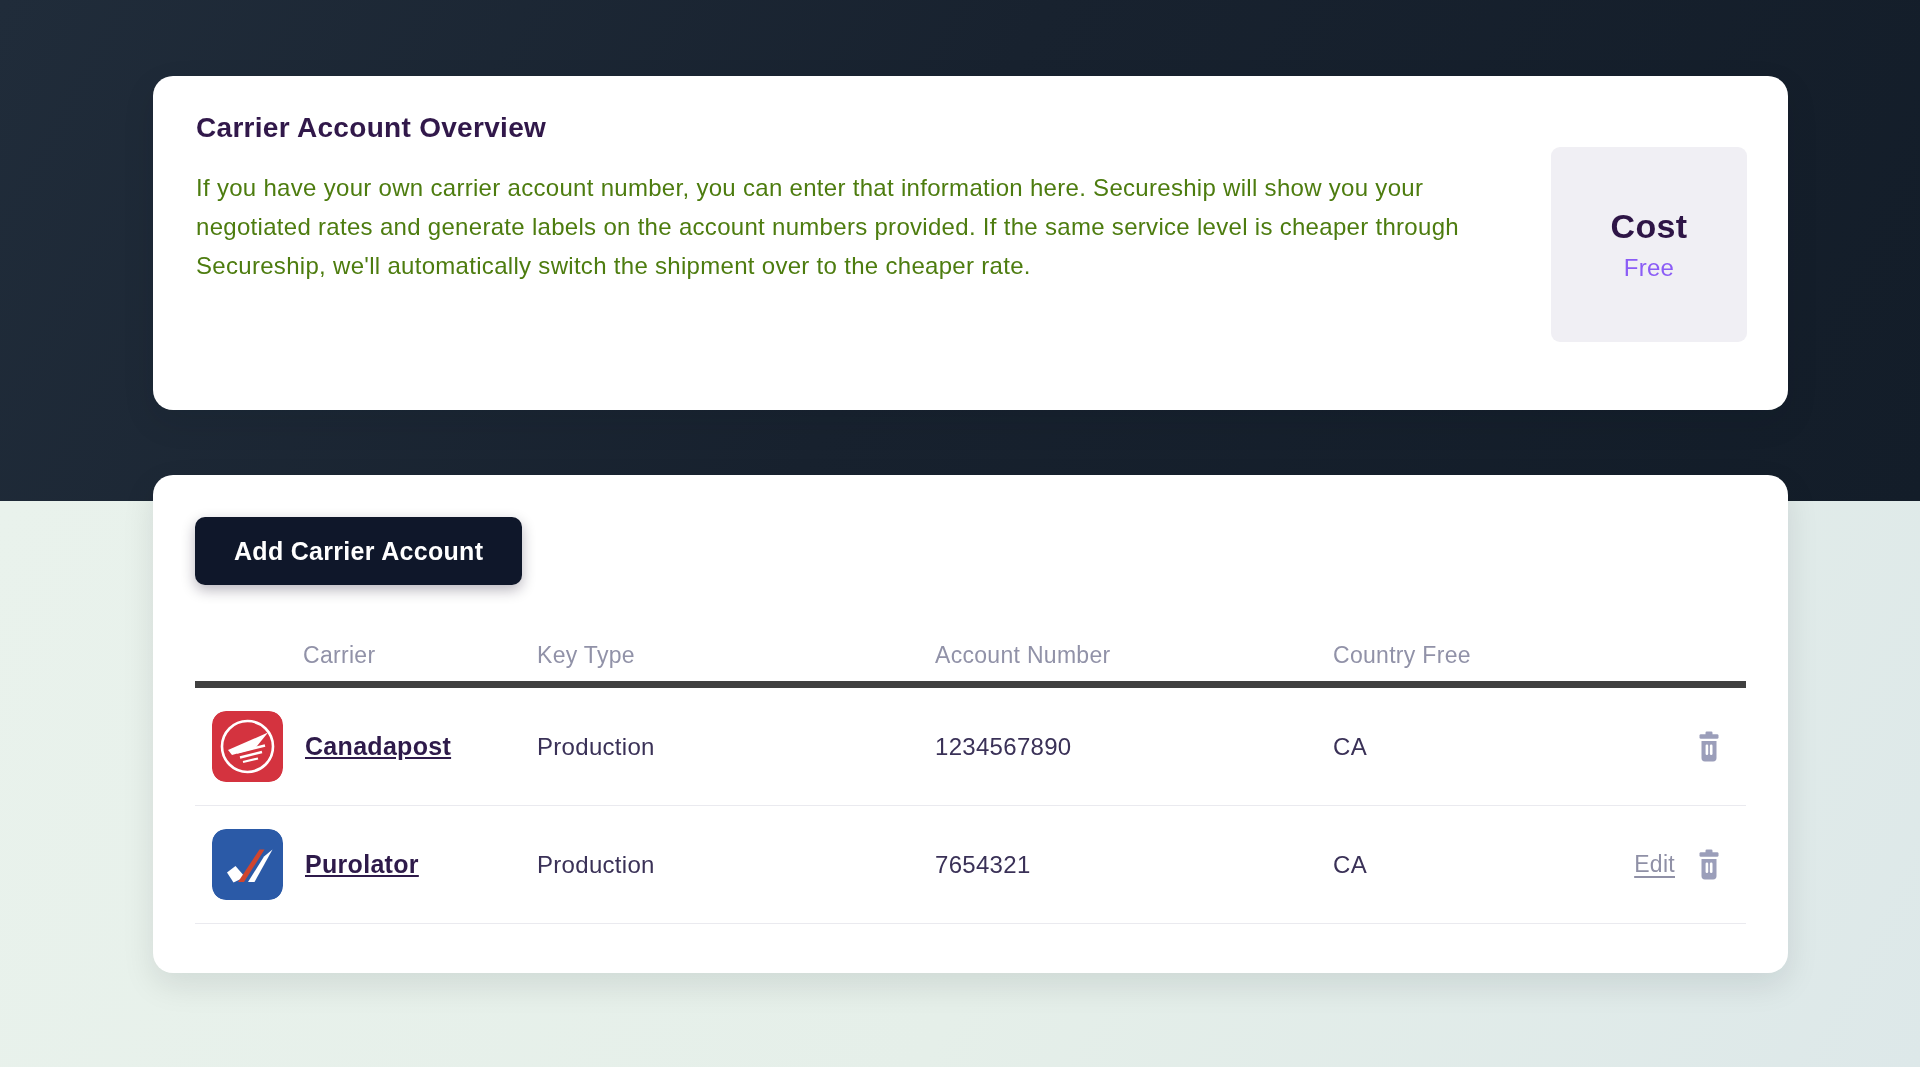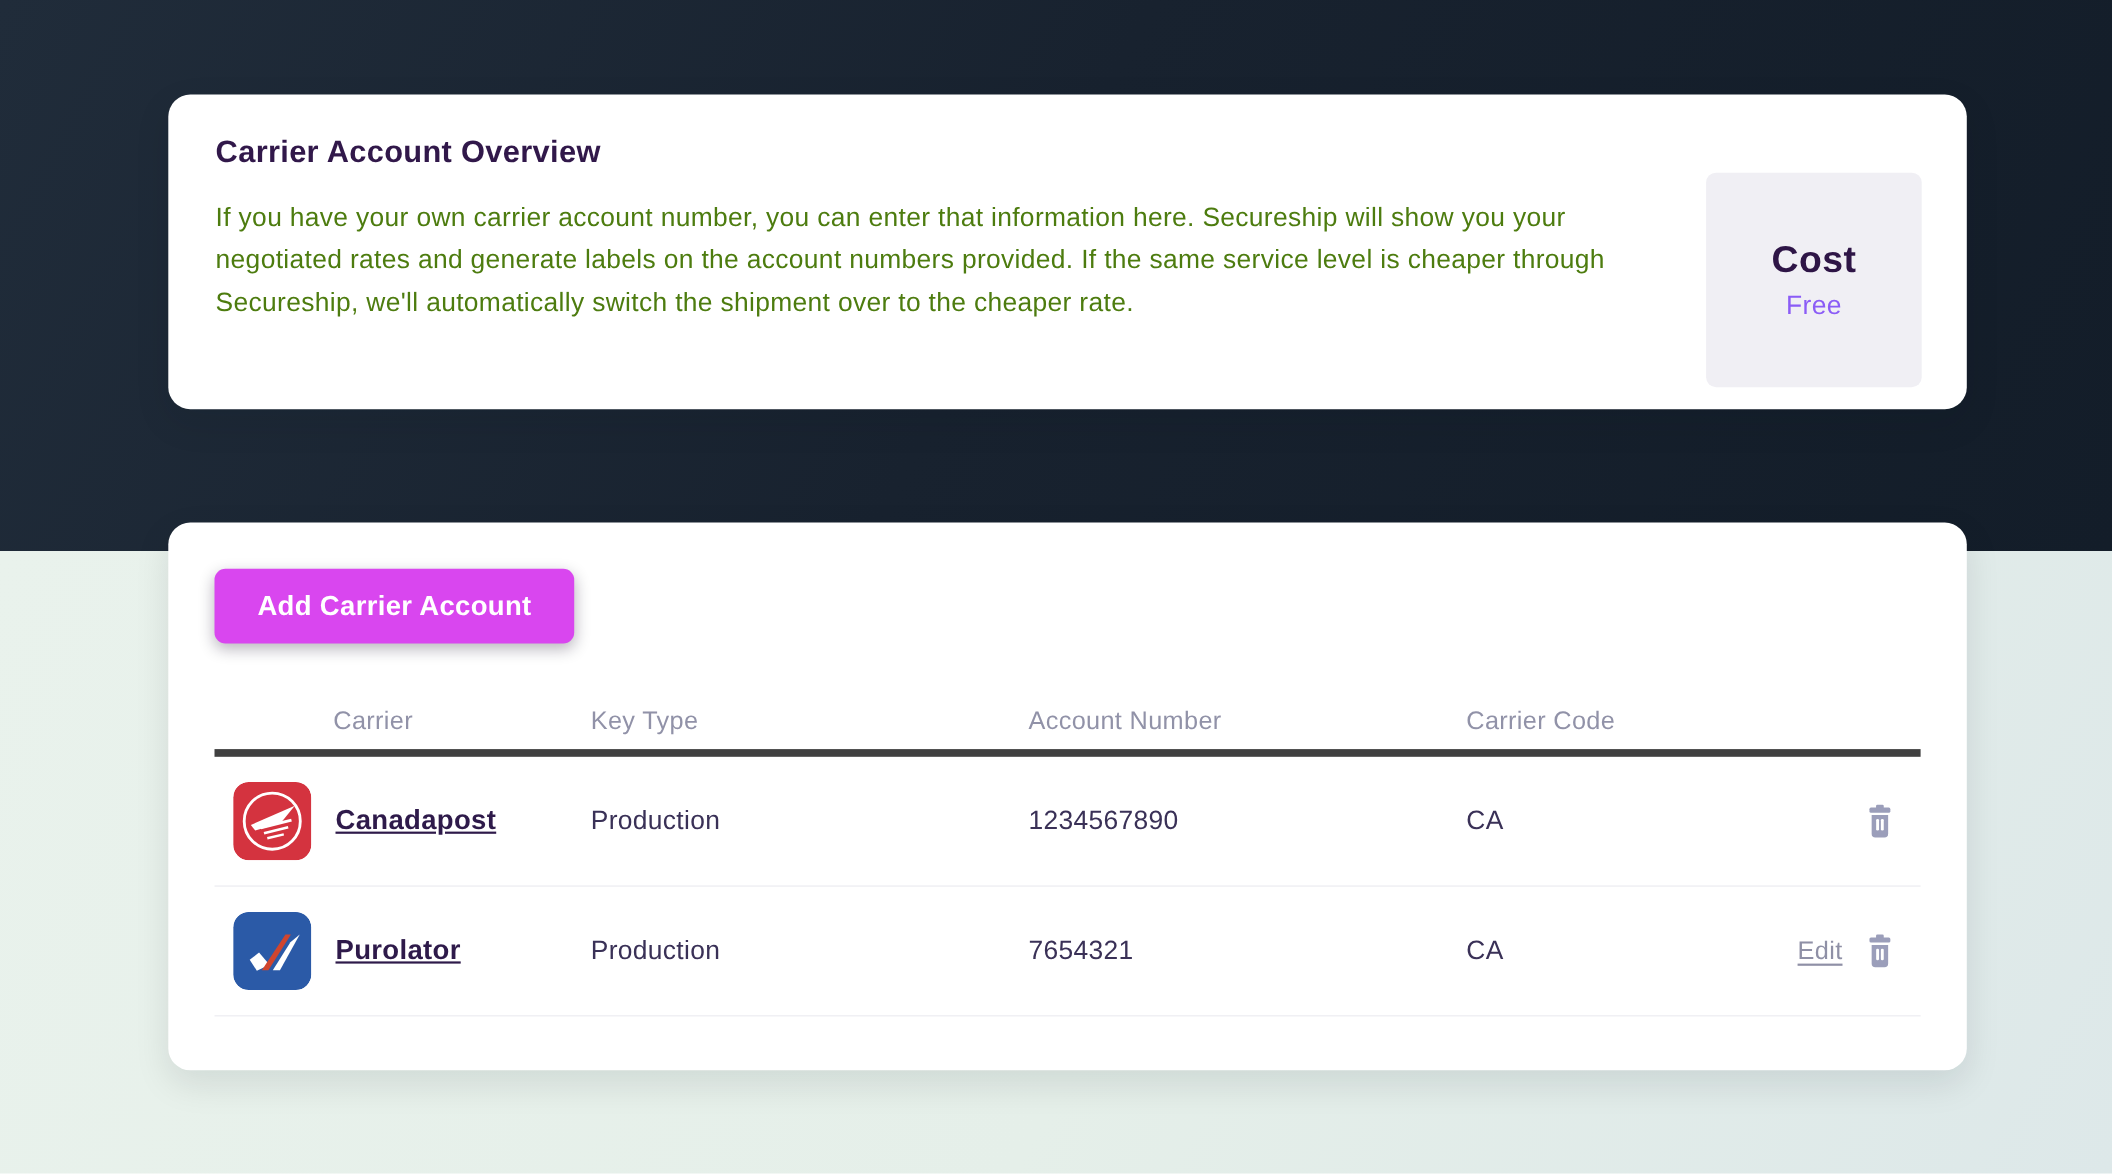--- a/index.html
+++ b/index.html
@@ -18,21 +18,21 @@
   .bg-light {
     position:absolute; left:0; top:501px; width:1920px; height:566px;
     background:linear-gradient(118deg, #e9f2ec 0%, #e5efe9 55%, #dde8e9 100%);
   }
 
   .card {
     position:absolute; left:153px; width:1635px;
     background:#ffffff; border-radius:20px;
     box-shadow:0 12px 32px rgba(10,18,30,0.10);
   }
-  .overview-card { top:86px; height:286px; padding:36px 43px 0 43px; }
+  .overview-card { top:76px; height:334px; padding:36px 43px 0 43px; }
   .accounts-card { top:475px; height:498px; padding:42px 42px 0 42px; }
 
   .overview-title {
     font-size:28px; font-weight:700; color:#31184a; letter-spacing:0.3px;
   }
   .overview-desc {
     margin-top:24px; max-width:1315px;
     font-size:24px; line-height:39px; color:#4d7c0f; letter-spacing:0.3px;
   }
 
@@ -40,21 +40,21 @@
     position:absolute; top:71px; right:41px; width:196px; height:195px;
     background:#f0eff4; border-radius:9px;
     display:flex; flex-direction:column; align-items:center; justify-content:center;
     gap:8px;
   }
   .cost-label { font-size:34px; font-weight:700; color:#2e1546; letter-spacing:0.4px; }
   .cost-value { font-size:24px; color:#8b5cf6; letter-spacing:0.3px; }
 
   .add-btn {
     display:inline-block; height:68px; padding:0 39px;
-    background:#d946ef; color:#ffffff; border:none; border-radius:10px;
+    background:#0f172a; color:#ffffff; border:none; border-radius:10px;
     font-family:"Liberation Sans", sans-serif;
     font-size:25px; font-weight:700; letter-spacing:0.3px;
     box-shadow:0 5px 14px rgba(20,10,35,0.30);
     cursor:pointer;
   }
 
   .table { margin-top:45px; width:1551px; }
   .trow {
     display:grid;
     grid-template-columns:342px 398px 398px 280px 1fr;
@@ -105,21 +105,21 @@
 
 <section class="card accounts-card">
   <button class="add-btn">Add Carrier Account</button>
 
   <div class="table">
 
     <div class="trow thead">
       <div class="th th-carrier">Carrier</div>
       <div class="th">Key Type</div>
       <div class="th">Account Number</div>
-      <div class="th">Carrier Code</div>
+      <div class="th">Country Free</div>
       <div class="th"></div>
     </div>
 
     <div class="trow tr">
       <div class="carrier-cell">
         <svg class="logo" viewBox="0 0 71 71">
           <rect x="0" y="0" width="71" height="71" rx="14" fill="#d4333f"></rect>
           <circle cx="35.5" cy="35.5" r="25.5" fill="none" stroke="#ffffff" stroke-width="2.6"></circle>
           <polygon points="16,39 56,21.5 43,37.5 20,44" fill="#ffffff"></polygon>
           <line x1="25" y1="41.5" x2="53" y2="34.5" stroke="#ffffff" stroke-width="2.6"></line>

